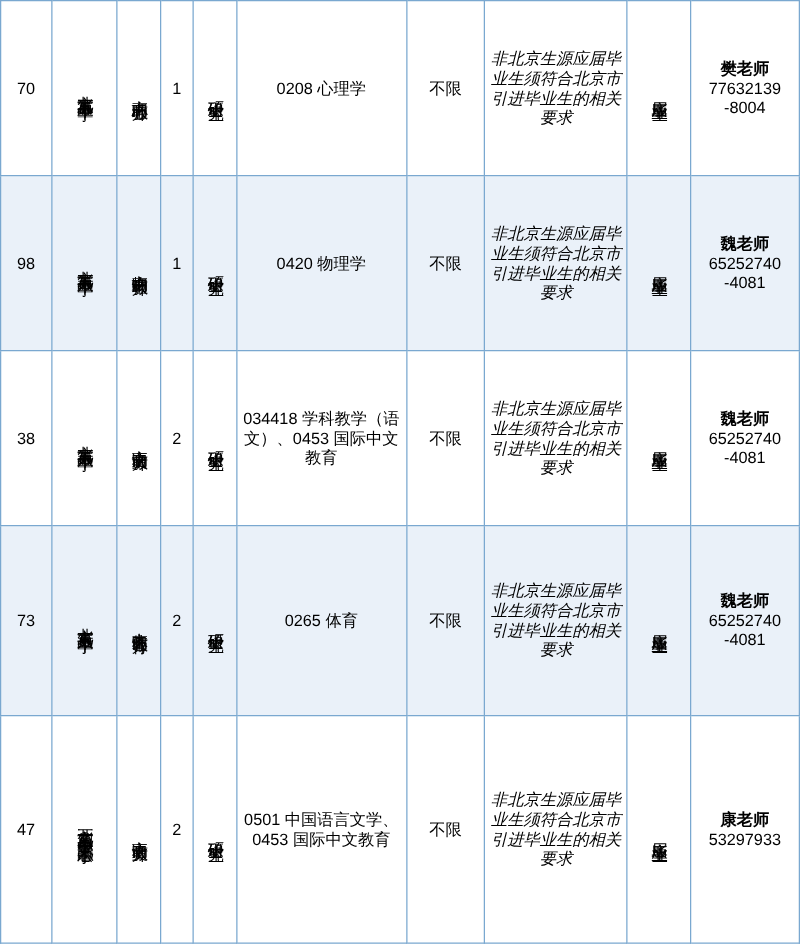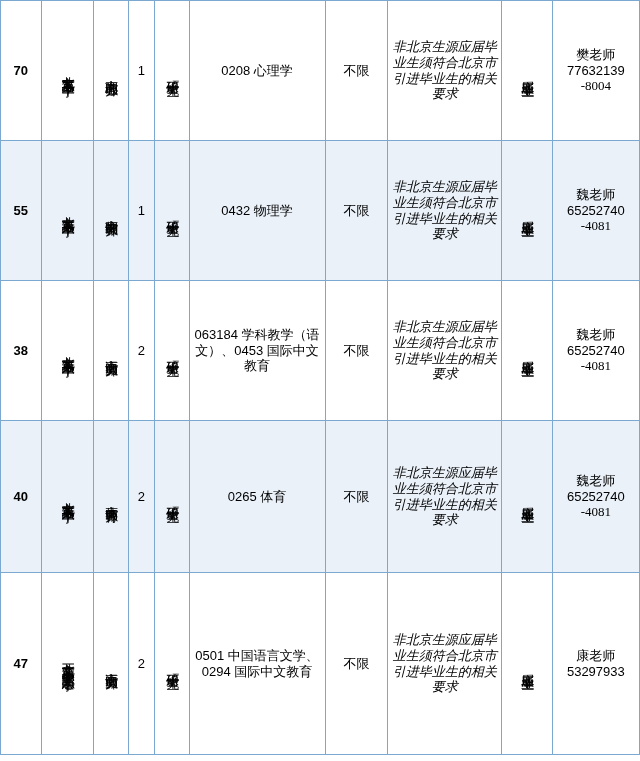--- a/index.html
+++ b/index.html
@@ -53,21 +53,21 @@
     margin: 0 auto;
     letter-spacing: 1px;
     line-height: 1.28;
     font-size: 13px;
     display: inline-block;
     text-align: left;
     white-space: nowrap;
   }
   .no-cell {
     font-size: 15px;
-    font-weight: bold;
+    font-weight: normal;
   }
   .num-cell {
     font-size: 14px;
   }
   .major-cell {
     text-align: left;
     padding-left: 8px;
     font-size: 13px;
     line-height: 1.45;
   }
@@ -76,23 +76,23 @@
     padding-left: 6px;
     padding-right: 4px;
     font-size: 13px;
     line-height: 1.42;
     font-style: italic;
   }
   .contact-cell {
     font-size: 13px;
     line-height: 1.45;
   }
-  .contact-cell .cname { font-weight: normal; display:block; }
+  .contact-cell .cname { font-weight: bold; display:block; }
   .contact-cell .cphone { display:block; }
-  .contact-cell .cphone2 { display:block;font-family:Liberation Serif, serif; }
+  .contact-cell .cphone2 { display:block; }
   .limit-cell { font-size: 13px; font-family: Liberation Serif, serif; }
 </style>
 </head>
 <body>
 
 <table class="job-table">
   <colgroup>
     <col class="c-no">
     <col class="c-school">
     <col class="c-post">
@@ -117,55 +117,55 @@
       <td class="other-cell">非北京生源应届毕业生须符合北京市引进毕业生的相关要求</td>
       <td><span class="vert">应届毕业生</span></td>
       <td class="contact-cell">
         <span class="cname">樊老师</span>
         <span class="cphone">77632139</span>
         <span class="cphone2">-8004</span>
       </td>
     </tr>
 
     <tr class="row-alt" style="height:140px">
-      <td class="no-cell">55</td>
+      <td class="no-cell">98</td>
       <td><span class="vert">北京市第六十五中学</span></td>
       <td><span class="vert">高中物理教师</span></td>
       <td class="num-cell">1</td>
       <td><span class="vert">硕士研究生</span></td>
-      <td class="major-cell">0432 物理学</td>
+      <td class="major-cell">0420 物理学</td>
       <td class="limit-cell">不限</td>
       <td class="other-cell">非北京生源应届毕业生须符合北京市引进毕业生的相关要求</td>
       <td><span class="vert">应届毕业生</span></td>
       <td class="contact-cell">
         <span class="cname">魏老师</span>
         <span class="cphone">65252740</span>
         <span class="cphone2">-4081</span>
       </td>
     </tr>
 
     <tr class="row-plain" style="height:140px">
       <td class="no-cell">38</td>
       <td><span class="vert">北京市第六十五中学</span></td>
       <td><span class="vert">高中语文教师</span></td>
       <td class="num-cell">2</td>
       <td><span class="vert">硕士研究生</span></td>
-      <td class="major-cell">063184 学科教学（语文）、0453 国际中文教育</td>
+      <td class="major-cell">034418 学科教学（语文）、0453 国际中文教育</td>
       <td class="limit-cell">不限</td>
       <td class="other-cell">非北京生源应届毕业生须符合北京市引进毕业生的相关要求</td>
       <td><span class="vert">应届毕业生</span></td>
       <td class="contact-cell">
         <span class="cname">魏老师</span>
         <span class="cphone">65252740</span>
         <span class="cphone2">-4081</span>
       </td>
     </tr>
 
     <tr class="row-alt" style="height:152px">
-      <td class="no-cell">40</td>
+      <td class="no-cell">73</td>
       <td><span class="vert">北京市第六十五中学</span></td>
       <td><span class="vert">高中体育教师</span></td>
       <td class="num-cell">2</td>
       <td><span class="vert">硕士研究生</span></td>
       <td class="major-cell">0265 体育</td>
       <td class="limit-cell">不限</td>
       <td class="other-cell">非北京生源应届毕业生须符合北京市引进毕业生的相关要求</td>
       <td><span class="vert">应届毕业生</span></td>
       <td class="contact-cell">
         <span class="cname">魏老师</span>
@@ -173,21 +173,21 @@
         <span class="cphone2">-4081</span>
       </td>
     </tr>
 
     <tr class="row-plain" style="height:182px">
       <td class="no-cell">47</td>
       <td><span class="vert">北京市第一四二中学（北京宏志中学）</span></td>
       <td><span class="vert">高中语文教师</span></td>
       <td class="num-cell">2</td>
       <td><span class="vert">硕士研究生</span></td>
-      <td class="major-cell">0501 中国语言文学、0294 国际中文教育</td>
+      <td class="major-cell">0501 中国语言文学、0453 国际中文教育</td>
       <td class="limit-cell">不限</td>
       <td class="other-cell">非北京生源应届毕业生须符合北京市引进毕业生的相关要求</td>
       <td><span class="vert">应届毕业生</span></td>
       <td class="contact-cell">
         <span class="cname">康老师</span>
         <span class="cphone">53297933</span>
         <span class="cphone2"></span>
       </td>
     </tr>
 

